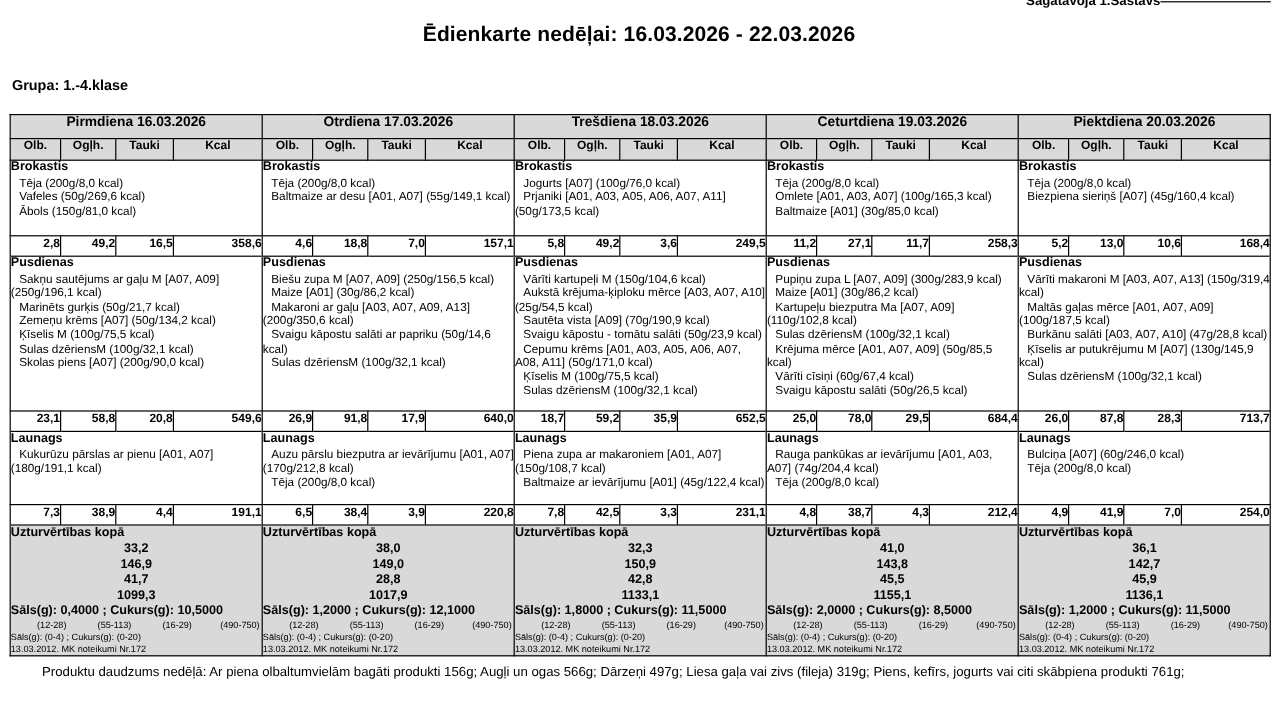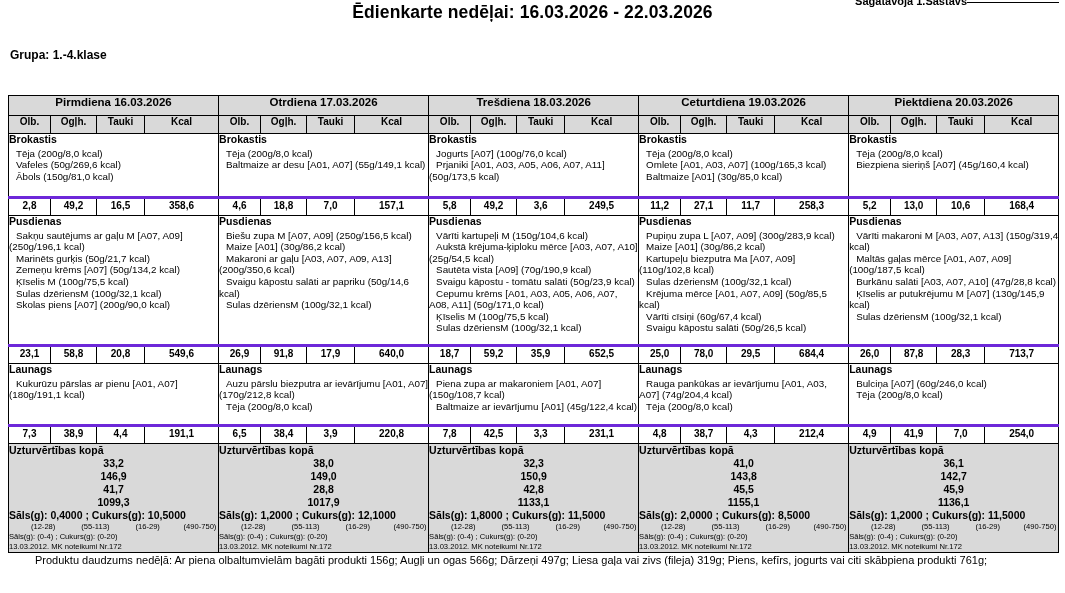--- a/index.html
+++ b/index.html
@@ -30,21 +30,21 @@
     display: inline-block;
     width: 92px;
     border-bottom: 1px solid #000;
     vertical-align: 2px;
   }
 
   .doc-title {
     text-align: center;
     font-size: 17.5px;
     font-weight: bold;
-    padding-top: 2px;
+    padding-top: 18px;
     letter-spacing: 0.1px;
   }
 
   .school-block {
     margin-top: 22px;
     margin-left: 10px;
     font-size: 12px;
     font-weight: bold;
     line-height: 21px;
   }
@@ -100,24 +100,24 @@
   .meal-items {
     font-size: 9.8px;
   }
   .meal-item {
     text-indent: 7px;
     margin: 0;
   }
 
   .subtotal-row td {
     border: none;
-    border-top: 3px solid #6d28d9;
+    border-top: 1px solid #6d28d9;
     border-left: 1px solid #000;
     border-right: 1px solid #000;
-    text-align: center;
+    text-align: right;
     font-weight: bold;
     font-size: 10px;
     padding: 1px 0 2px 0;
     height: 13px;
   }
 
   
   .totals-cell {
     background: #d9d9d9;
     padding: 2px 4px 2px 4px;

